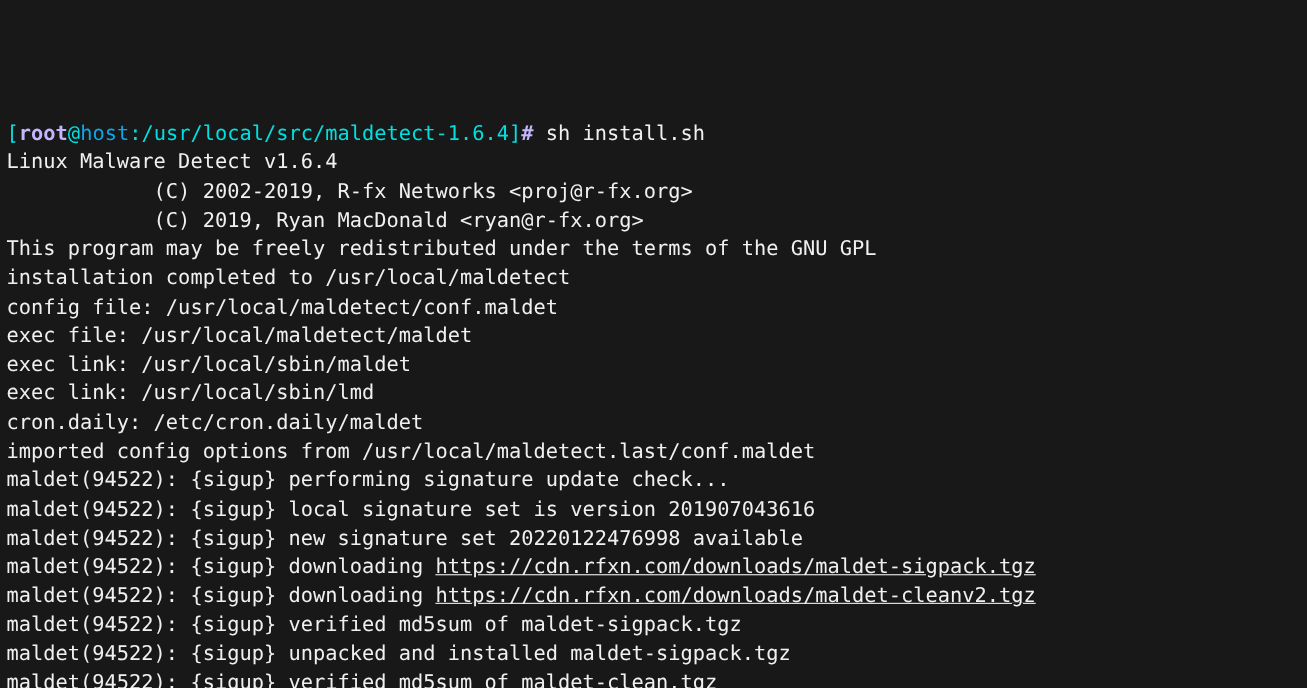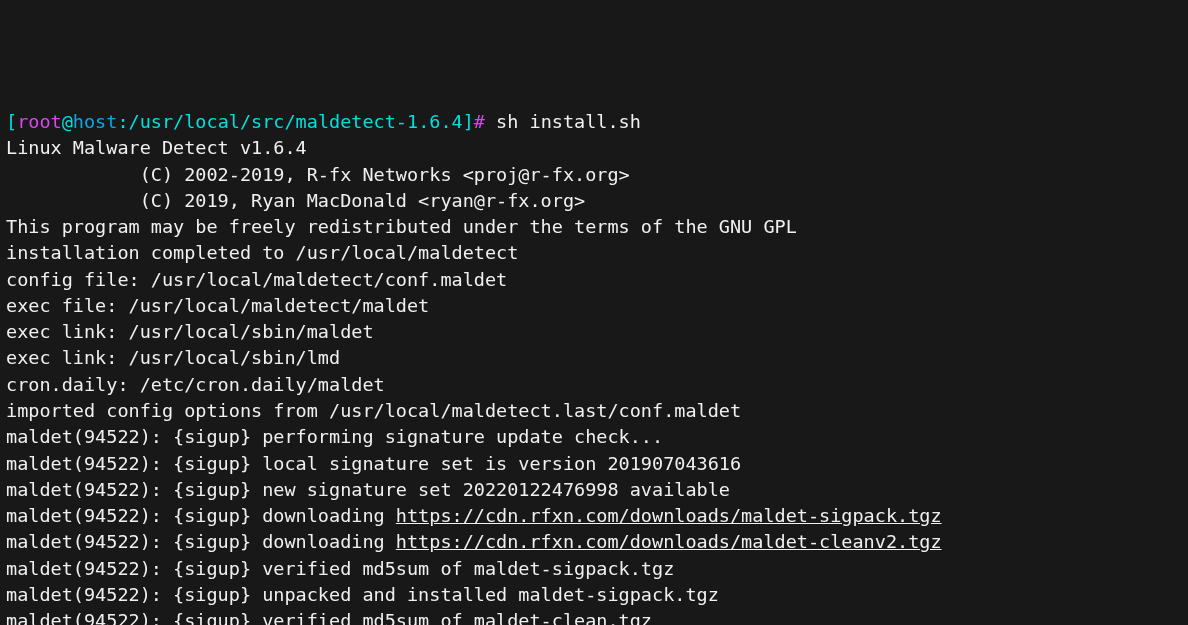--- a/index.html
+++ b/index.html
@@ -8,21 +8,21 @@
     background: #181818;
     color: #f0f0f0;
     font-family: "DejaVu Sans Mono", "Liberation Mono", Consolas, monospace;
     font-size: 18.5px;
     line-height: 1.42;
     width: 1188px;
     box-sizing: border-box;
     white-space: pre;
   }
   .cyan { color: #00e0e0; }
-  .red { color: #d946ef; font-weight: normal; }
+  .red { color: #c4b5fd; font-weight: bold; }
   .hostc { color: #0ea5e9; }
   .link { color: #f0f0f0; text-decoration: underline; }
   .line { display: block; }
 </style>
 </head>
 <body>
 
 
 
 <span class="line"><span class="cyan">[</span><span class="red">root</span><span class="cyan">@</span><span class="hostc">host</span><span class="cyan">:</span><span class="cyan">/usr/local/src/maldetect-1.6.4</span><span class="cyan">]</span><span class="red">#</span><span> sh install.sh</span></span><span class="line">Linux Malware Detect v1.6.4</span><span class="line">            (C) 2002-2019, R-fx Networks &lt;proj@r-fx.org&gt;</span><span class="line">            (C) 2019, Ryan MacDonald &lt;ryan@r-fx.org&gt;</span><span class="line">This program may be freely redistributed under the terms of the GNU GPL</span><span class="line"></span><span class="line">installation completed to /usr/local/maldetect</span><span class="line">config file: /usr/local/maldetect/conf.maldet</span><span class="line">exec file: /usr/local/maldetect/maldet</span><span class="line">exec link: /usr/local/sbin/maldet</span><span class="line">exec link: /usr/local/sbin/lmd</span><span class="line">cron.daily: /etc/cron.daily/maldet</span><span class="line">imported config options from /usr/local/maldetect.last/conf.maldet</span><span class="line">maldet(94522): {sigup} performing signature update check...</span><span class="line">maldet(94522): {sigup} local signature set is version 201907043616</span><span class="line">maldet(94522): {sigup} new signature set 20220122476998 available</span><span class="line"><span>maldet(94522): {sigup} downloading </span><span class="link">https://cdn.rfxn.com/downloads/maldet-sigpack.tgz</span></span><span class="line"><span>maldet(94522): {sigup} downloading </span><span class="link">https://cdn.rfxn.com/downloads/maldet-cleanv2.tgz</span></span><span class="line">maldet(94522): {sigup} verified md5sum of maldet-sigpack.tgz</span><span class="line">maldet(94522): {sigup} unpacked and installed maldet-sigpack.tgz</span><span class="line">maldet(94522): {sigup} verified md5sum of maldet-clean.tgz</span>

